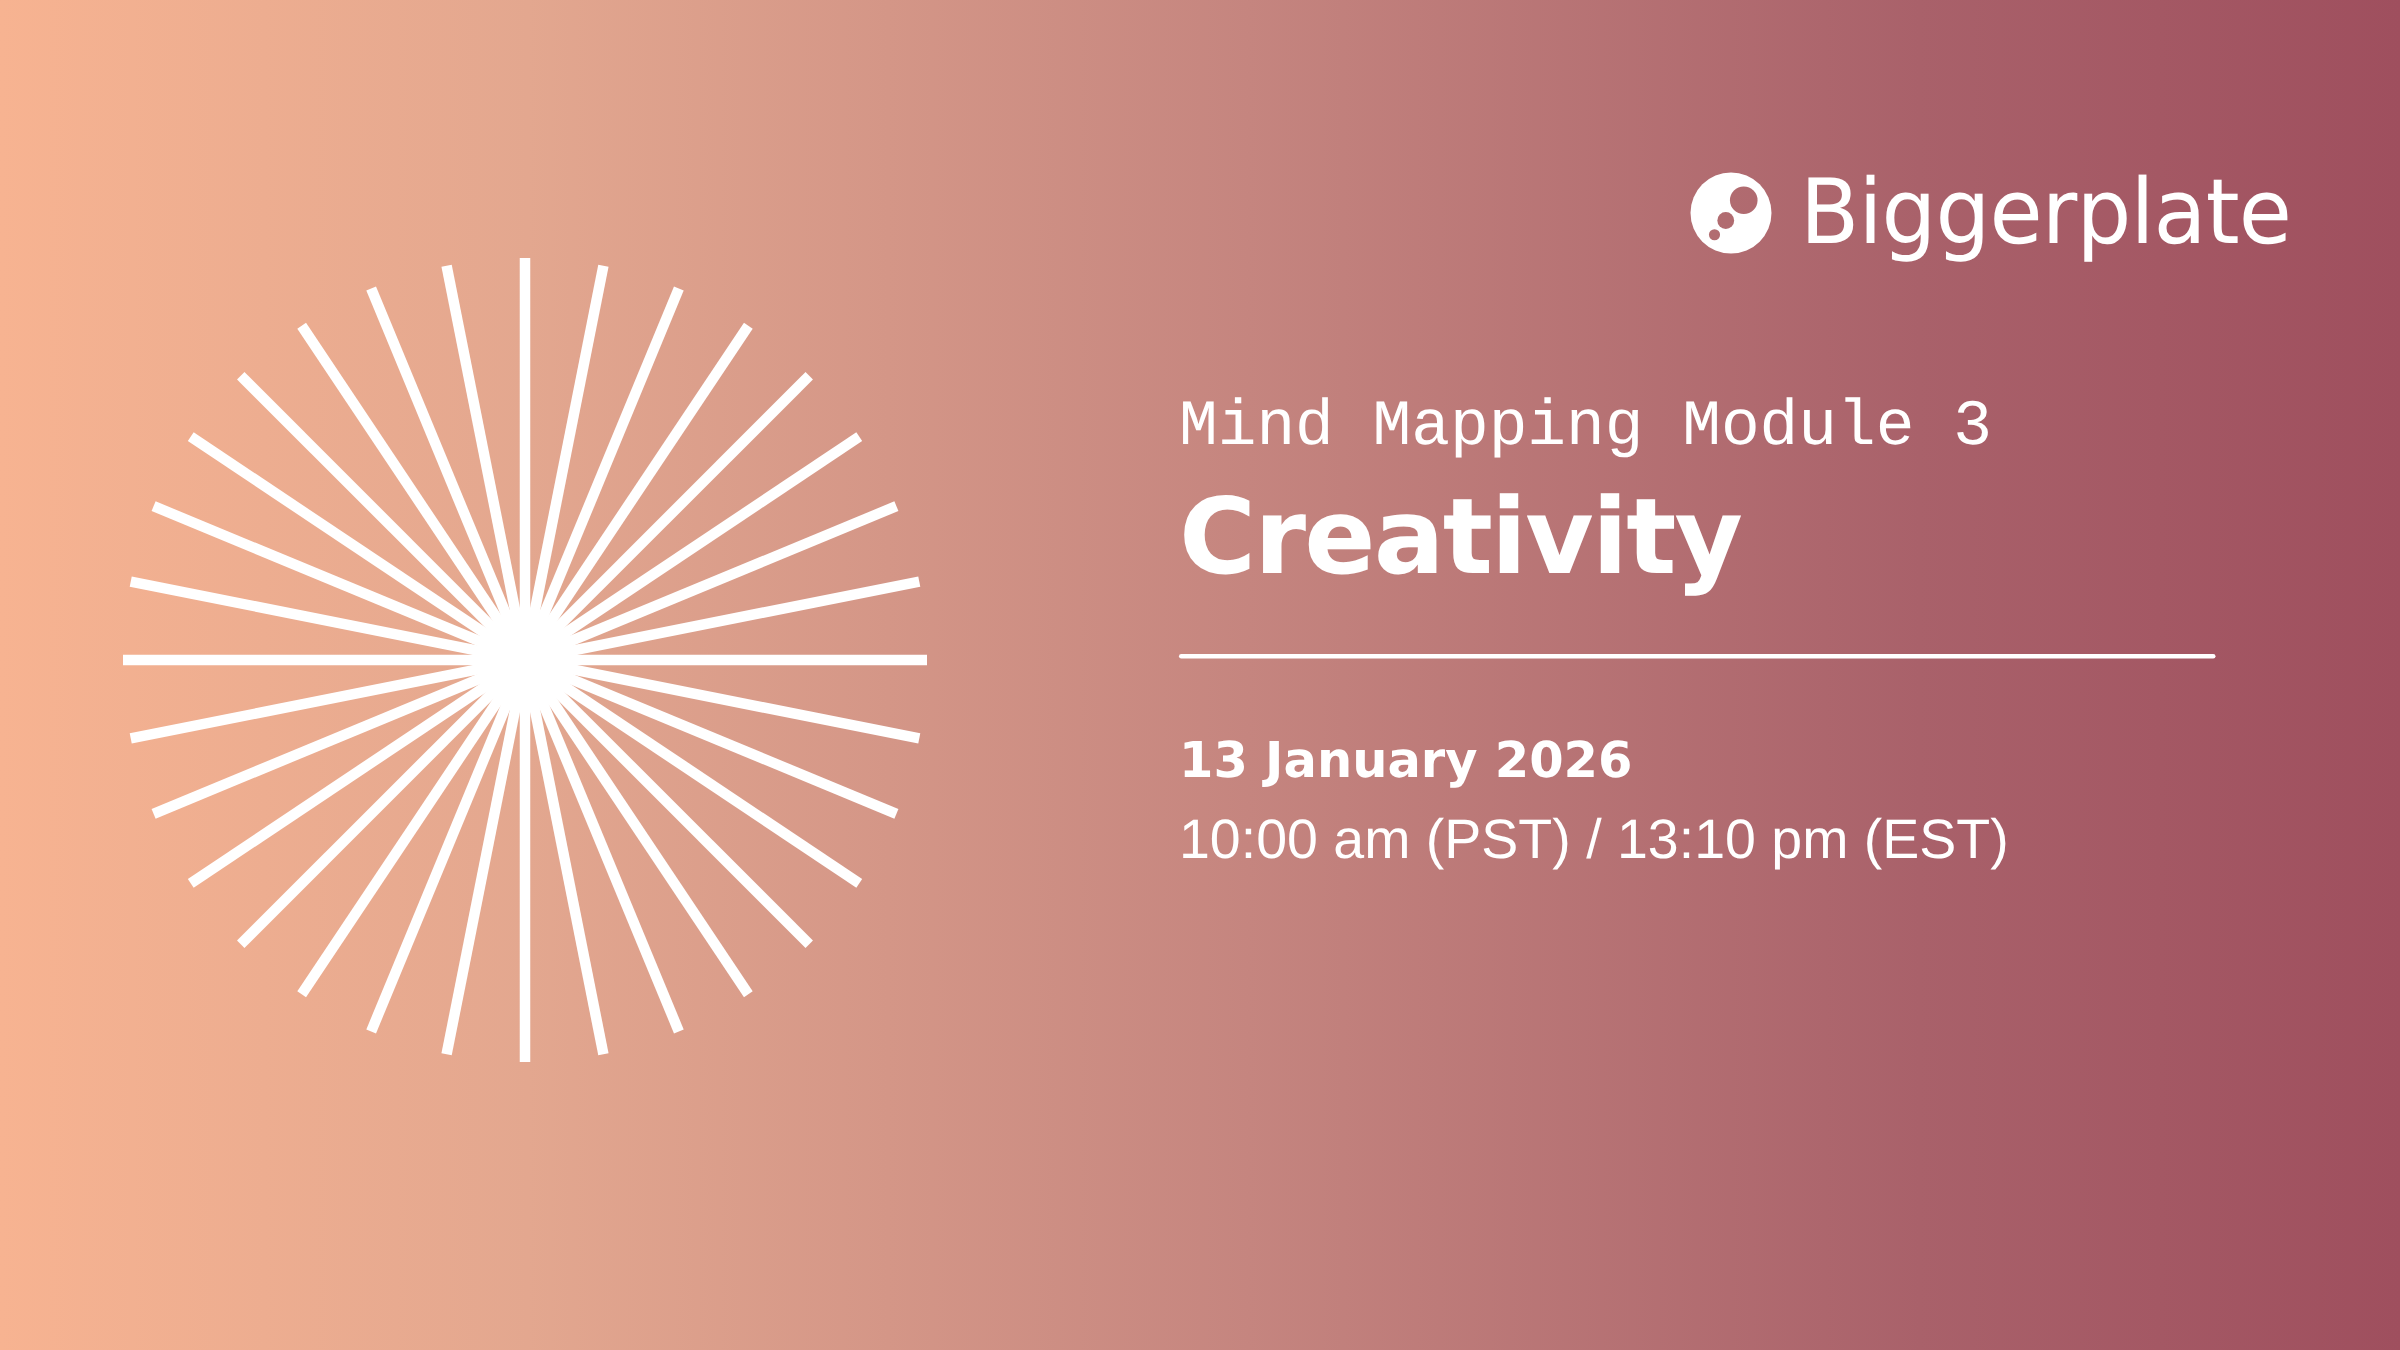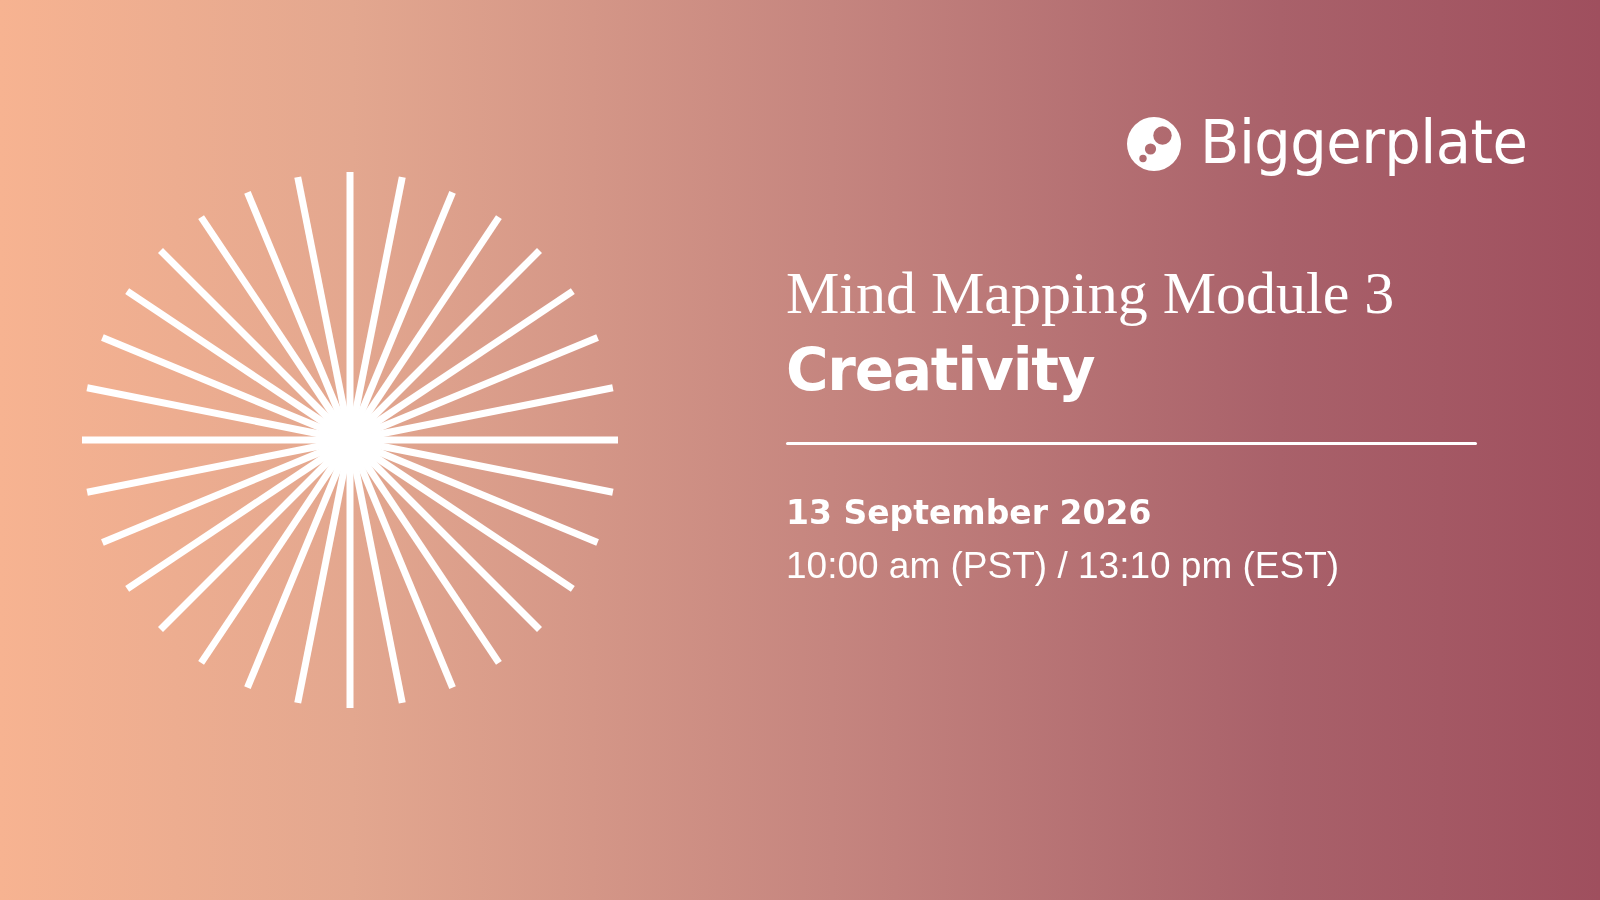--- a/index.html
+++ b/index.html
@@ -20,21 +20,21 @@
     overflow: hidden;
     background: linear-gradient(90deg, #f7b391 0%, #e3a78f 22%, #c5857f 52%, #a9616a 80%, #9f4f5e 100%);
   }
 
   
   .logo-lockup {
     position: absolute;
     left: 1126px;
     top: 112px;
     display: flex;
-    align-items: flex-end;
+    align-items: center;
     gap: 18px;
   }
   .logo-mark {
     width: 56px;
     height: 56px;
     flex: 0 0 auto;
     display: block;
   }
   .logo-wordmark {
     font-size: 60px;
@@ -63,31 +63,31 @@
   }
 
   
   .text-col {
     position: absolute;
     left: 786px;
     top: 262px;
     width: 700px;
   }
   .eyebrow {
-    font-size: 60px;
+    font-size: 43px;
     line-height: 1.06;
     font-weight: 300;
     color: #ffffff;
     white-space: nowrap;
     letter-spacing: 0px;
-    font-family: Liberation Serif, serif;
+    font-family: Liberation Mono, monospace;
   }
   .headline {
     margin-top: 14px;
-    font-size: 58px;
+    font-size: 70px;
     line-height: 1.04;
     font-weight: 700;
     color: #ffffff;
     letter-spacing: -1.2px;
     white-space: nowrap;
     font-family: "DejaVu Sans", sans-serif;
   }
   .divider {
     margin-top: 42px;
     width: 691px;
@@ -175,18 +175,18 @@
       <rect x="0" y="0" width="56" height="56" fill="#ffffff" mask="url(#bubble-mask)"></rect>
     </svg>
     <div class="logo-wordmark">Biggerplate</div>
   </div>
 
   <div class="text-col">
     <div class="eyebrow">Mind Mapping Module 3</div>
     <div class="headline">Creativity</div>
     <div class="divider"></div>
     <div class="date-block">
-      <div class="date-line">13 September 2026</div>
+      <div class="date-line">13 January 2026</div>
       <div class="time-line">10:00 am (PST) / 13:10 pm (EST)</div>
     </div>
   </div>
 
 </div>
 
 </body></html>

